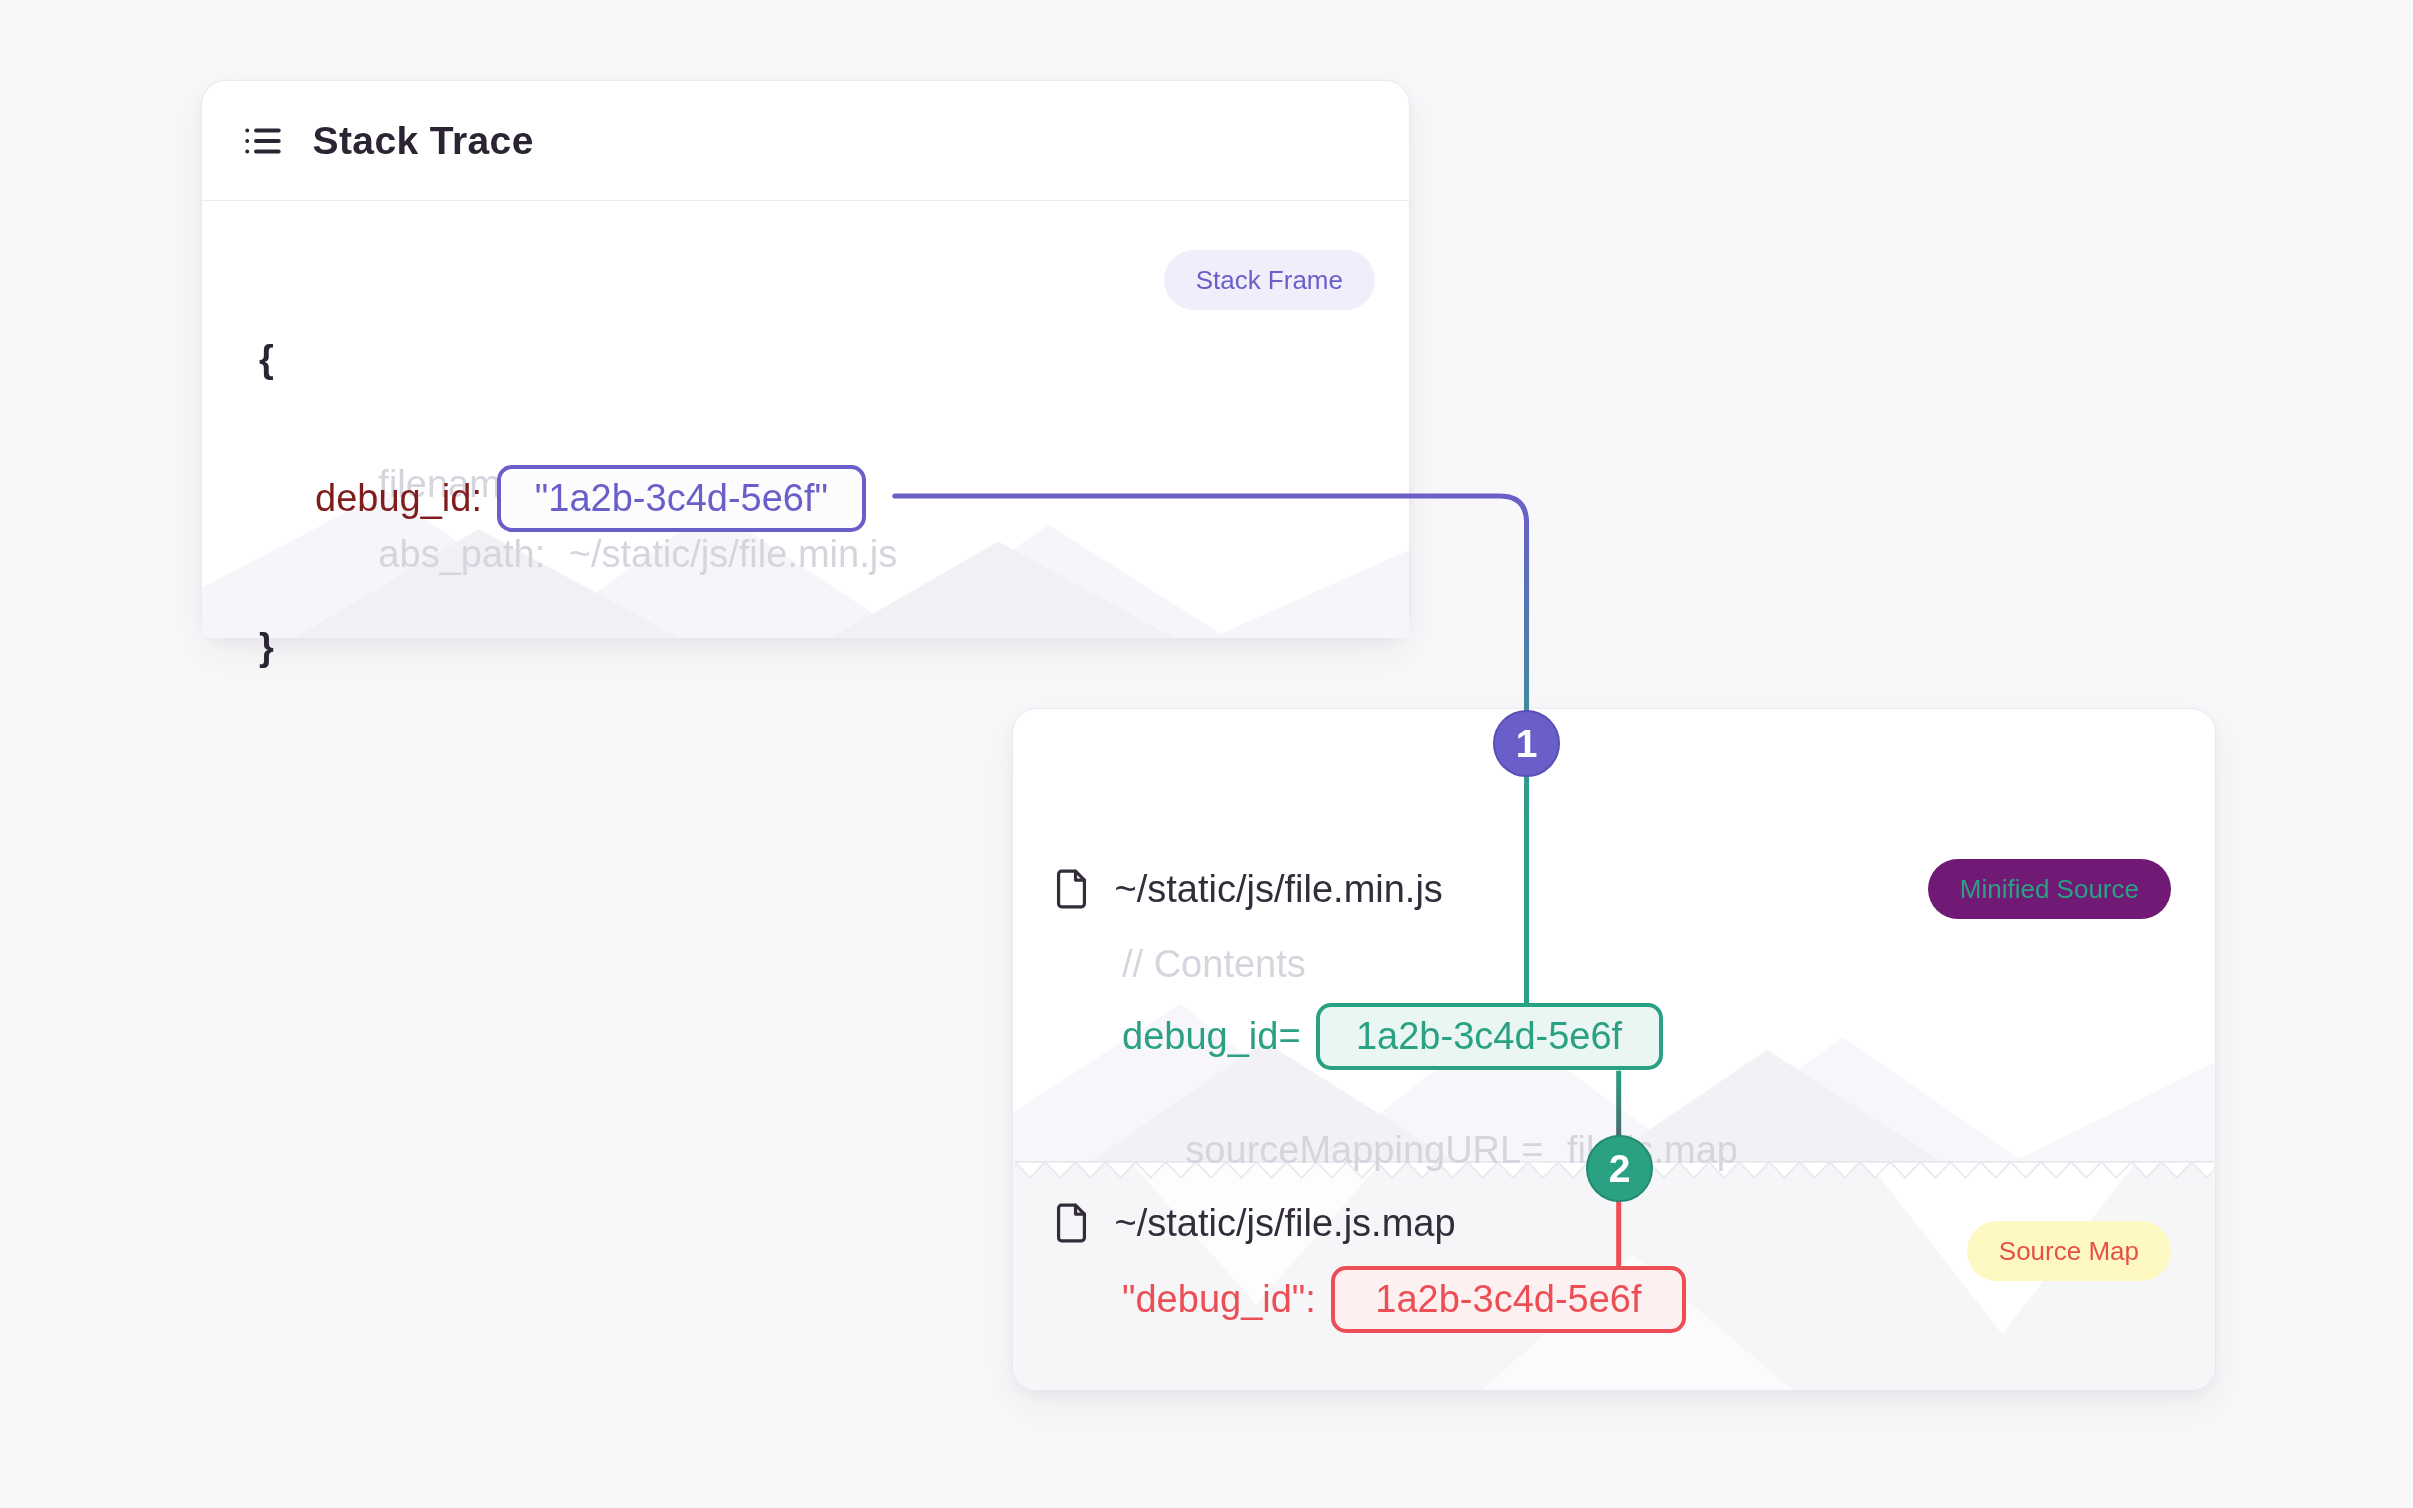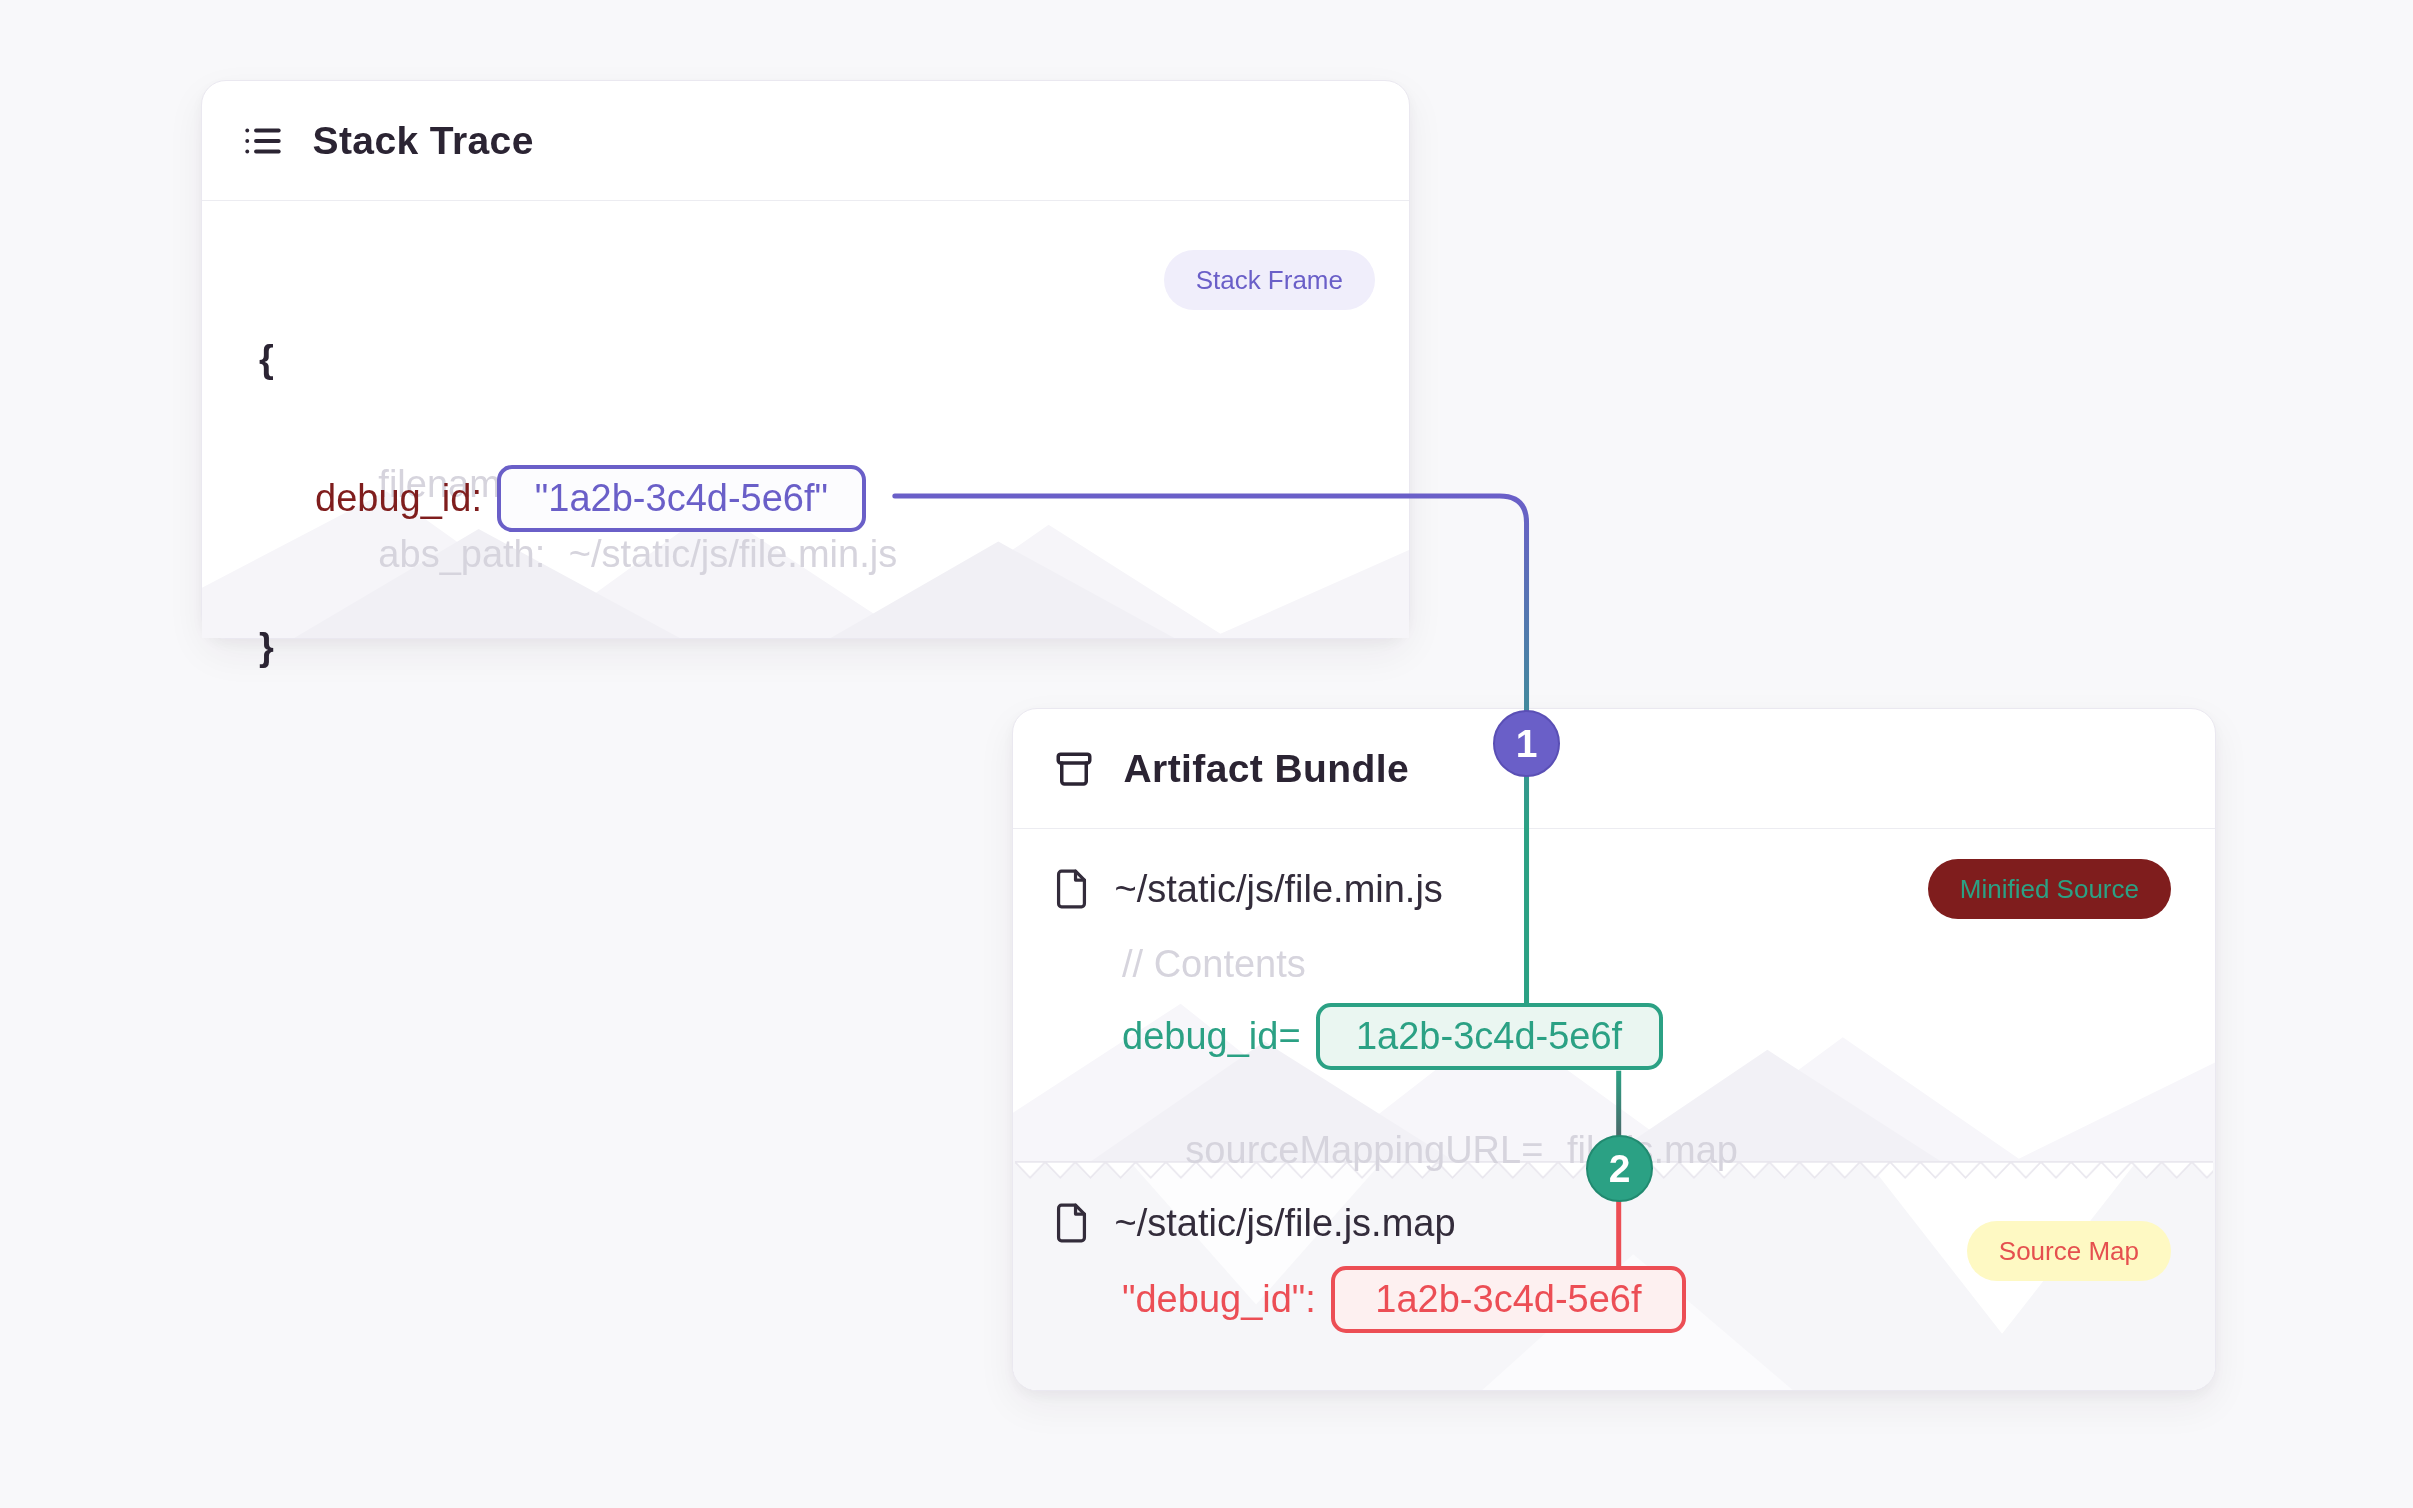--- a/index.html
+++ b/index.html
@@ -51,21 +51,21 @@
   .value-box.teal-box{width:347px;border:4.2px solid #2ba184;background:#eaf6f1;color:#2ba184;}
   .value-box.red-box{width:355px;border:4.2px solid #ec4e55;background:#fdf0f0;color:#ec4e55;}
 
   .pill{
     position:absolute;height:60px;border-radius:30px;
     display:flex;align-items:center;justify-content:center;
     padding:0 32px;font-size:26px;font-weight:500;white-space:nowrap;
     z-index:2;
   }
   #stack-frame-pill{right:34px;top:169px;background:#f0eefb;color:#6a5fc8;}
-  #minified-pill{right:44px;top:150px;background:#7f1d1d;color:#2ba184;}
+  #minified-pill{right:44px;top:150px;background:#701a75;color:#2ba184;}
   #sourcemap-pill{right:44px;top:512px;background:#fef9c3;color:#e5504f;}
 
   
   #artifact-card{left:1012px;top:708px;width:1202px;height:681px;}
   .section1{position:absolute;left:0;right:0;top:120px;height:334px;overflow:hidden;border-radius:0;}
   .section2{
     position:absolute;left:0;right:0;top:453px;bottom:0;
     background:#f6f6f9;border-radius:0 0 23.5px 23.5px;overflow:hidden;
   }
   .file-row{
@@ -161,29 +161,20 @@
     </div>
 
     <div class="section2">
       <svg class="mtn" viewBox="0 0 1434 272" height="228" preserveAspectRatio="none" style="top:0;bottom:auto;">
         <path d="M140 0 L290 170 L440 0 Z" fill="#fdfdfe"></path>
         <path d="M1020 0 L1180 205 L1340 0 Z" fill="#ffffff"></path>
         <path d="M560 272 L740 110 L930 272 Z" fill="#fbfbfd"></path>
       </svg>
     </div>
 
-    <div class="card-header">
-      <span class="hicon">
-        <svg class="icon-svg" width="42" height="42" viewBox="0 0 24 24" fill="none" stroke="#2b2433" stroke-width="2" stroke-linecap="round" stroke-linejoin="round">
-          <rect x="3" y="3.5" width="18" height="5" rx="1.4"></rect>
-          <path d="M5 8.5 V19 a1.6 1.6 0 0 0 1.6 1.6 H17.4 A1.6 1.6 0 0 0 19 19 V8.5"></path>
-        </svg>
-      </span>
-      <span class="card-title">Artifact Bundle</span>
-    </div>
 
     <div class="file-row" style="left:39px;top:150px;">
       <span>
         <svg class="icon-svg" width="39" height="42" viewBox="0 0 22 26" fill="none" stroke="#332c3b" stroke-width="2" stroke-linecap="round" stroke-linejoin="round">
           <path d="M3 3.8 A1.8 1.8 0 0 1 4.8 2 H13.5 L19 7.5 V22.2 A1.8 1.8 0 0 1 17.2 24 H4.8 A1.8 1.8 0 0 1 3 22.2 Z"></path>
           <path d="M13.5 2 V7.5 H19"></path>
         </svg>
       </span>
       <span>~/static/js/file.min.js</span>
     </div>

